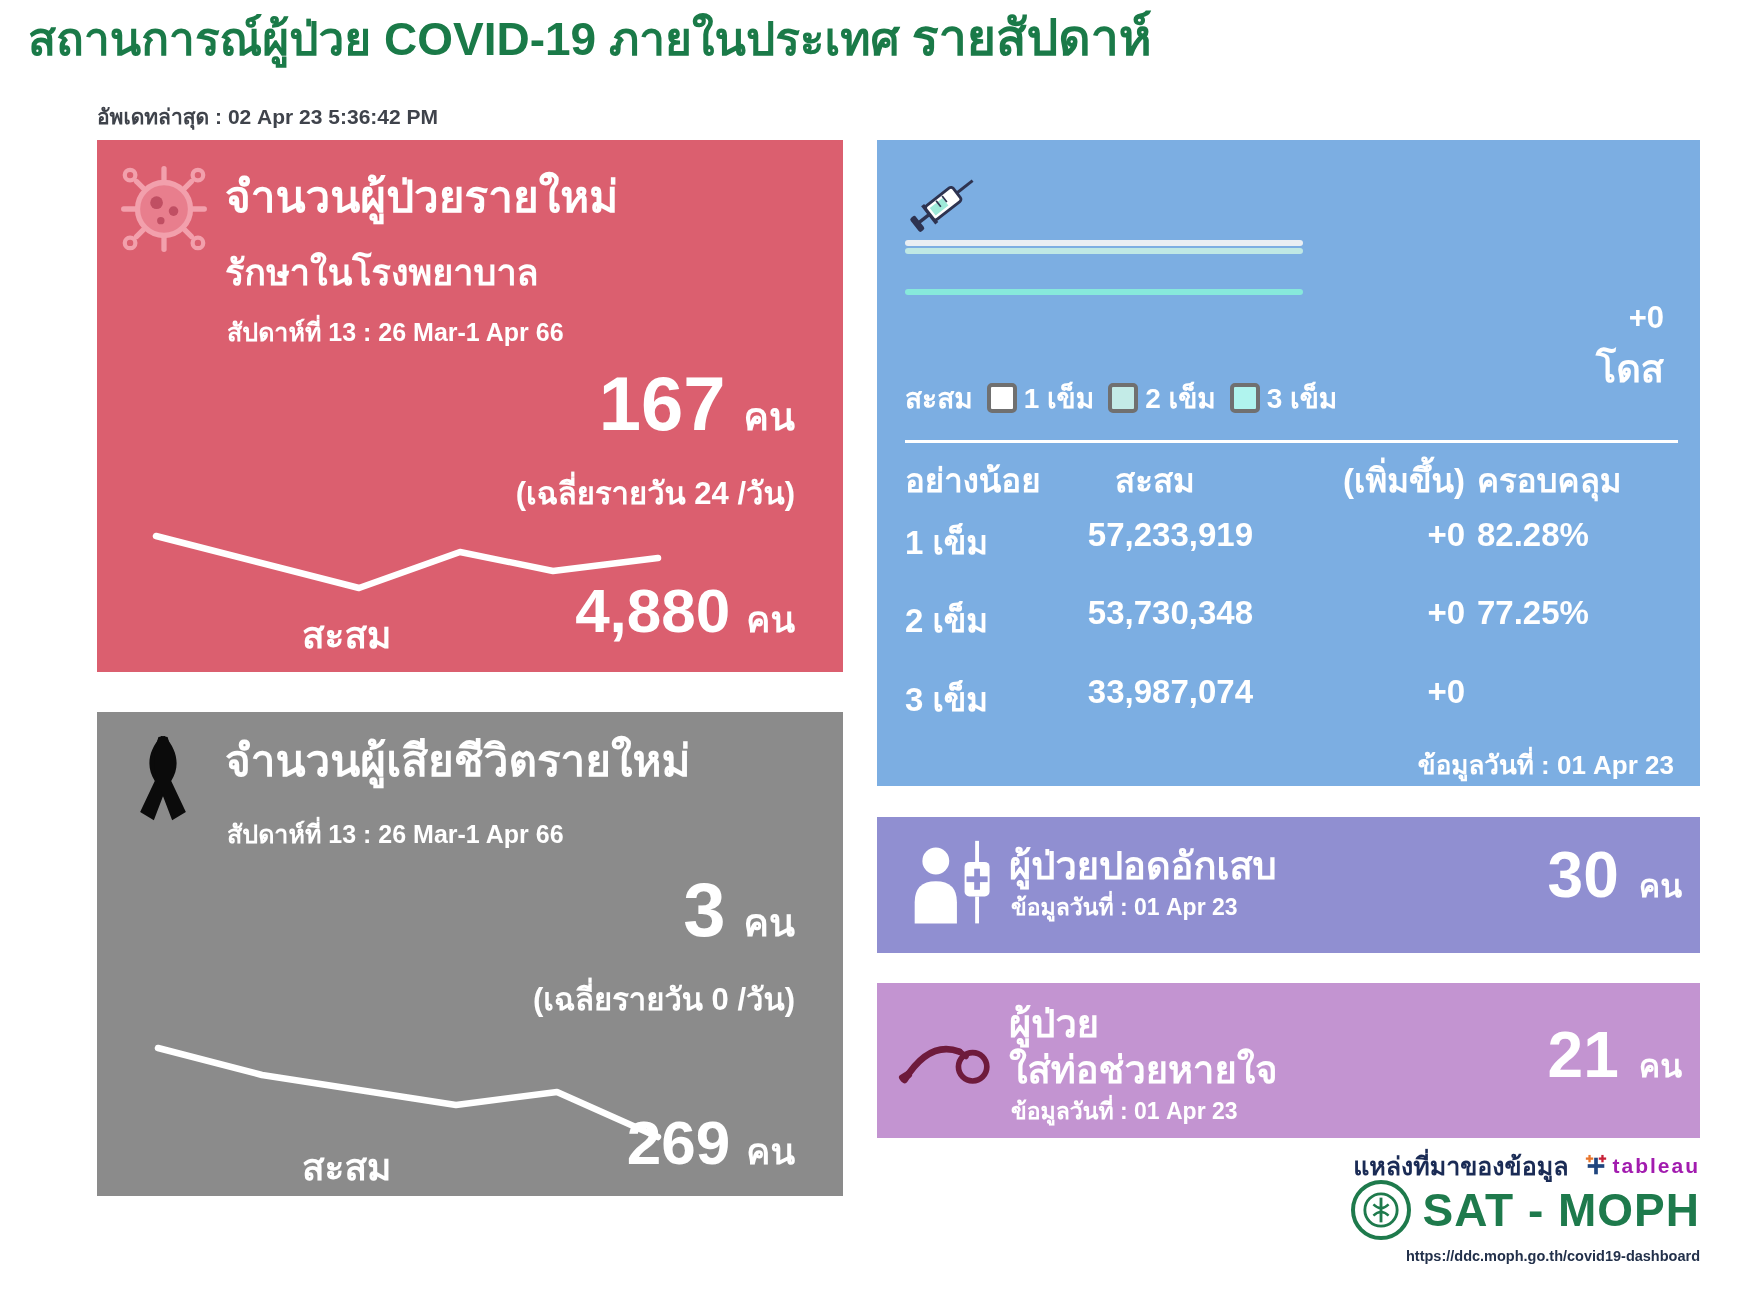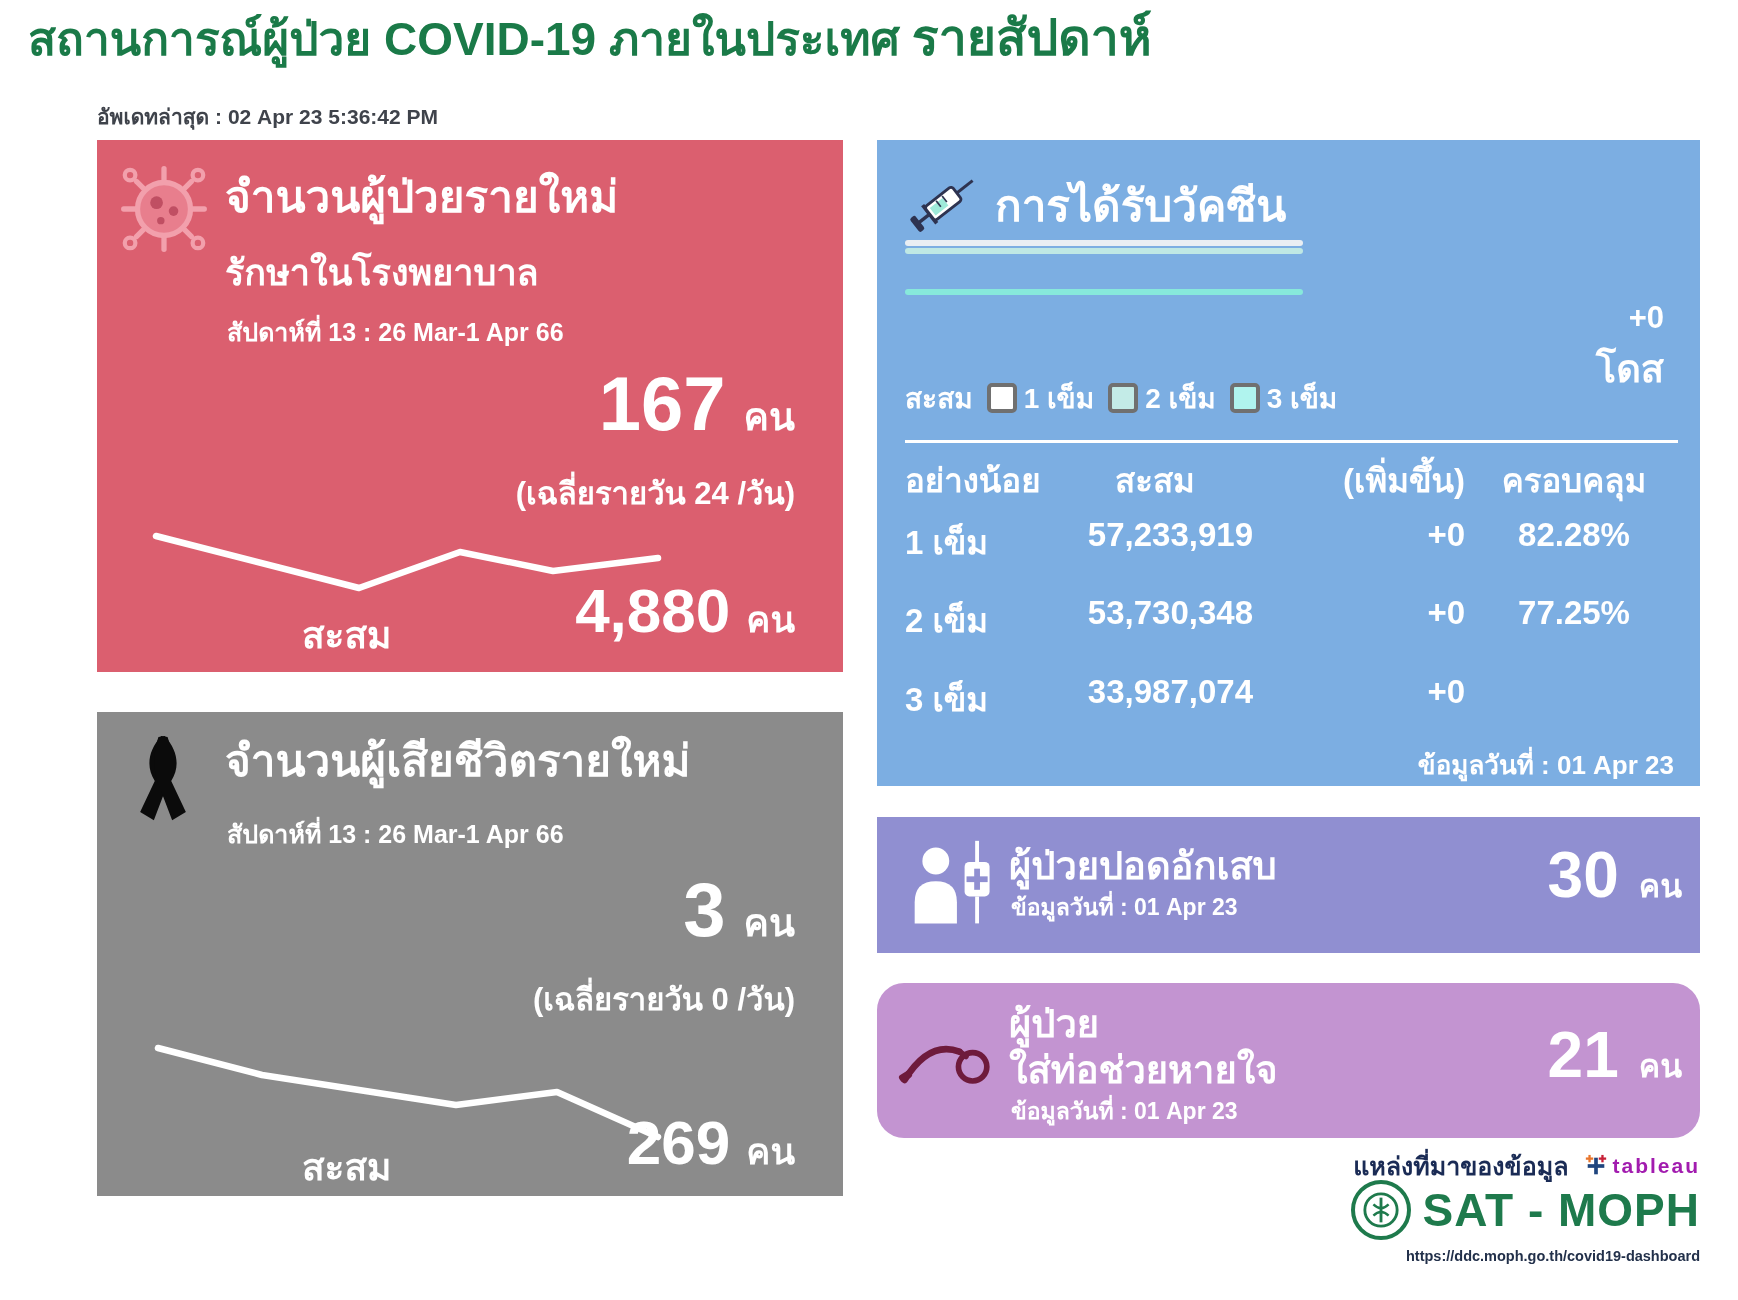--- a/index.html
+++ b/index.html
@@ -11,21 +11,21 @@
               font-weight:800;white-space:nowrap;line-height:1.2;}
   .main-title .suffix{font-size:50px;margin-left:12px;font-weight:800;margin-top:45px;}
   .update-line{position:absolute;left:97px;top:100px;font-size:21px;font-weight:700;color:#3F434B;}
 
   
   .card{position:absolute;color:#ffffff;font-weight:700;}
   .card-red{left:97px;top:140px;width:746px;height:532px;background:#DB5F6F;}
   .card-gray{left:97px;top:712px;width:746px;height:484px;background:#8B8B8B;}
   .card-blue{left:877px;top:140px;width:823px;height:646px;background:#7CAEE2;}
   .card-purple{left:877px;top:817px;width:823px;height:136px;background:#908FD1;}
-  .card-lav{left:877px;top:983px;width:823px;height:155px;background:#C394D1;border-radius:27px;}
+  .card-lav{left:877px;top:983px;width:823px;height:155px;background:#C394D1;}
 
   .c-title{position:absolute;font-size:44px;line-height:1.15;white-space:nowrap;}
   .c-sub{position:absolute;font-size:36px;white-space:nowrap;}
   .c-week{position:absolute;font-size:25px;white-space:nowrap;}
   .bignum-row{position:absolute;display:flex;align-items:baseline;gap:18px;white-space:nowrap;}
   .bignum{font-size:76px;line-height:1;}
   .bigunit{font-size:38px;}
   .avg-line{position:absolute;font-size:31px;white-space:nowrap;}
   .spark{position:absolute;overflow:visible;}
   .spark polyline{fill:none;stroke:#ffffff;stroke-width:6.5;stroke-linecap:round;stroke-linejoin:round;}
@@ -46,21 +46,21 @@
   .v-legend{position:absolute;left:28px;top:236px;display:flex;align-items:center;font-size:28px;white-space:nowrap;}
   .sw{width:22px;height:22px;border:4px solid #707070;border-radius:5px;margin-left:14px;margin-right:7px;}
   .sw1{background:#FFFFFF;}
   .sw2{background:#C3EBE7;}
   .sw3{background:#B0F4EE;}
   .v-divider{position:absolute;left:28px;right:22px;top:300px;height:3px;background:#ffffff;}
   .vrow{position:absolute;left:0;width:100%;height:52px;font-size:33px;}
   .vrow .ca{position:absolute;left:28px;width:175px;text-align:left;white-space:nowrap;}
   .vrow .cb{position:absolute;left:180px;width:196px;text-align:right;white-space:nowrap;}
   .vrow .cc{position:absolute;left:408px;width:180px;text-align:right;white-space:nowrap;}
-  .vrow .cd{position:absolute;left:600px;width:194px;text-align:center;white-space:nowrap;}
+  .vrow .cd{position:absolute;left:600px;width:194px;text-align:left;white-space:nowrap;}
   .vhead .cb{text-align:center;}
   .v-date{position:absolute;right:26px;top:604px;font-size:26px;white-space:nowrap;}
 
   
   .p-title{position:absolute;left:132px;top:18px;font-size:38px;white-space:nowrap;}
   .p-date{position:absolute;left:134px;top:72px;font-size:23px;white-space:nowrap;}
   .p-val{position:absolute;right:18px;top:26px;display:flex;align-items:baseline;gap:20px;white-space:nowrap;}
   .p-num{font-size:64px;line-height:1;margin-left:43px;}
   .p-unit{font-size:32px;}
   .l-t1{position:absolute;left:132px;top:10px;font-size:38px;white-space:nowrap;}
@@ -162,21 +162,20 @@
         <line x1="62" y1="45" x2="83" y2="45" stroke="#2E3350" stroke-width="3"></line>
         <line x1="26" y1="33" x2="26" y2="57" stroke="#2E3350" stroke-width="4"></line>
         <rect x="26" y="36" width="36" height="18" rx="3" fill="#FFFFFF" stroke="#2E3350" stroke-width="3"></rect>
         <rect x="30" y="40" width="17" height="10" fill="#9FE9D9"></rect>
         <line x1="40" y1="38" x2="40" y2="46" stroke="#2E3350" stroke-width="1.8"></line>
         <line x1="48" y1="38" x2="48" y2="46" stroke="#2E3350" stroke-width="1.8"></line>
         <line x1="12" y1="45" x2="26" y2="45" stroke="#2E3350" stroke-width="3.5"></line>
         <rect x="6" y="36" width="7" height="18" rx="2.5" fill="#2E3350"></rect>
       </g>
     </svg>
-    <div class="v-title">การได้รับวัคซีน</div>
 
     <div class="vbar vbar1"></div>
     <div class="vbar vbar2"></div>
     <div class="vbar vbar3"></div>
 
     <div class="v-delta">+0</div>
     <div class="v-dose">โดส</div>
 
     <div class="v-legend">
       <span>สะสม</span>

